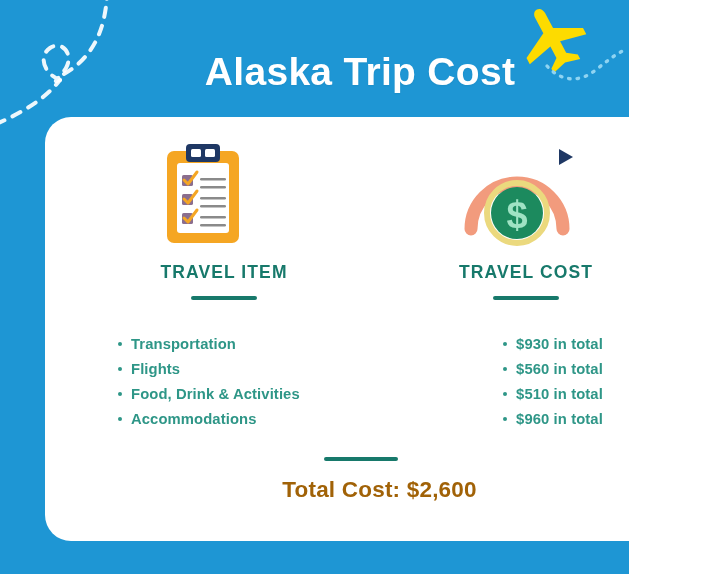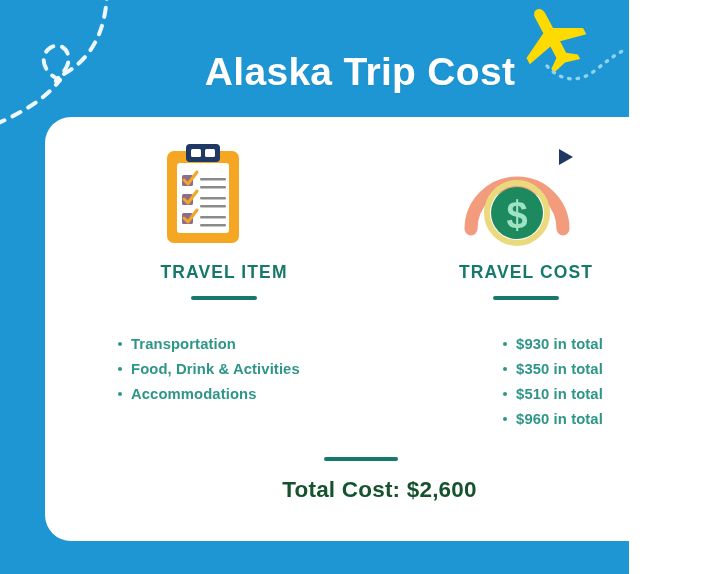--- a/index.html
+++ b/index.html
@@ -99,21 +99,21 @@
     left: 50%; transform: translateX(-50%);
     top: 340px;
     width: 74px; height: 3.5px;
     background: #17796B;
     border-radius: 2px;
   }
   #total-cost {
     position: absolute;
     top: 360px; left: 0; width: 100%;
     text-align: center;
-    color: #14532d;
+    color: #a16207;
     font-size: 22.5px;
     font-weight: bold;
     letter-spacing: 0.2px;
     padding-left: 37px;
   }
 </style>
 </head>
 <body>
 
 <div id="infographic">
@@ -208,38 +208,42 @@
     <div class="columns" id="list-row">
 
       <div class="column" id="travel-list-column">
         <ul class="bullet-list">
           <li>
             <span class="bullet-dot"></span>
             <span>Transportation</span>
           </li>
           <li>
             <span class="bullet-dot"></span>
+            <span>Flights</span>
+          </li>
+          <li>
+            <span class="bullet-dot"></span>
             <span>Food, Drink &amp; Activities</span>
           </li>
           <li>
             <span class="bullet-dot"></span>
             <span>Accommodations</span>
           </li>
         </ul>
       </div>
 
       <div class="column" id="cost-list-column">
         <ul class="bullet-list">
           <li>
             <span class="bullet-dot"></span>
             <span>$930 in total</span>
           </li>
           <li>
             <span class="bullet-dot"></span>
-            <span>$350 in total</span>
+            <span>$560 in total</span>
           </li>
           <li>
             <span class="bullet-dot"></span>
             <span>$510 in total</span>
           </li>
           <li>
             <span class="bullet-dot"></span>
             <span>$960 in total</span>
           </li>
         </ul>

